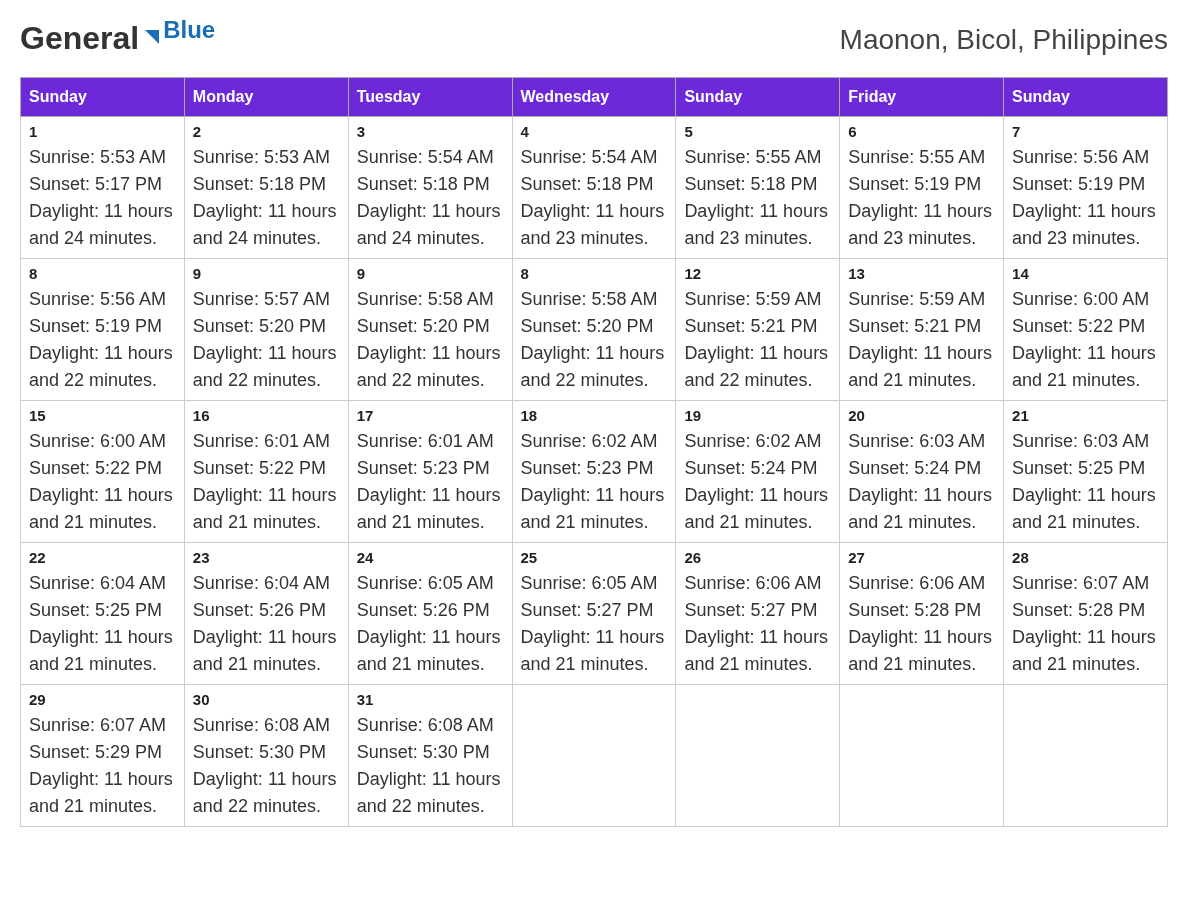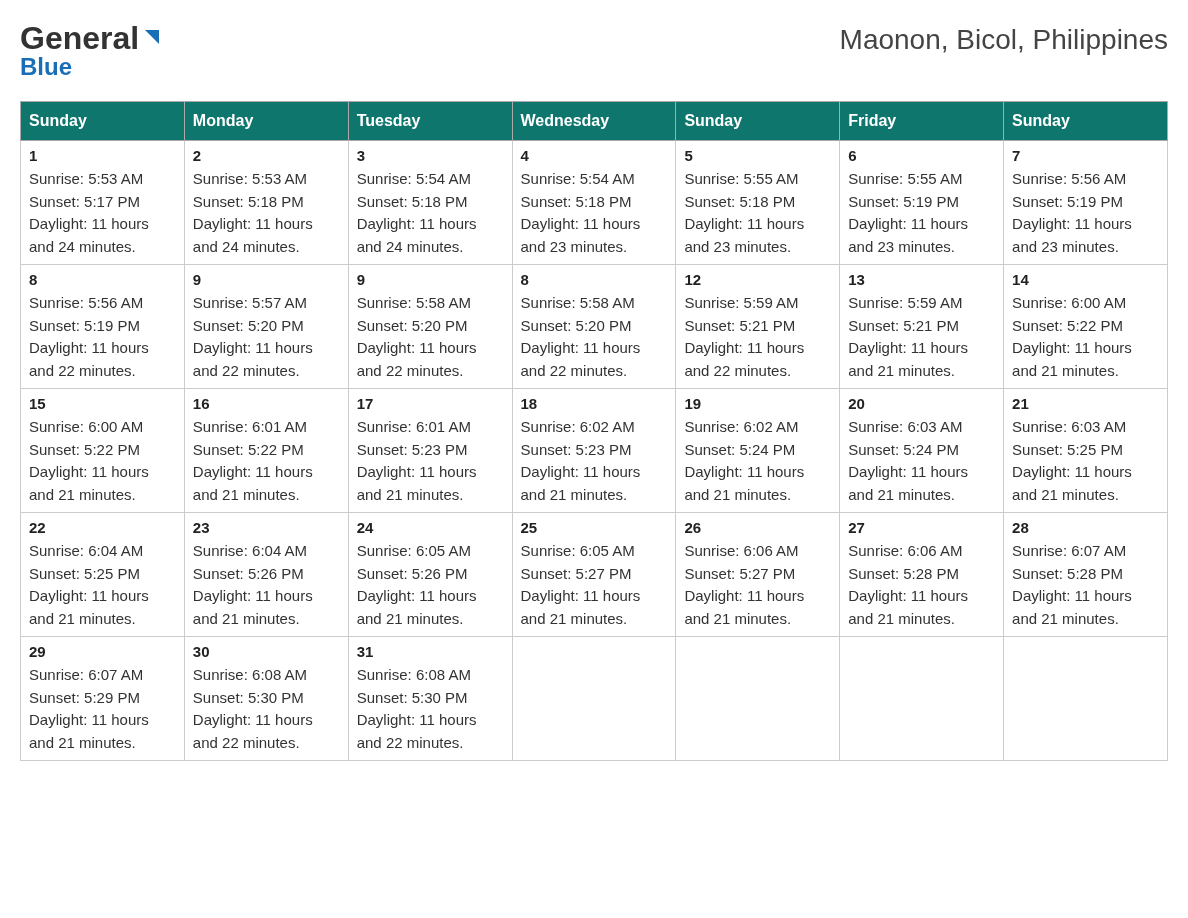--- a/index.html
+++ b/index.html
@@ -11,21 +11,20 @@
       min-height: 918px;
     }
     .header-row {
       display: flex;
       justify-content: space-between;
       align-items: flex-start;
       margin-bottom: 20px;
     }
     .logo {
       display: flex;
-      flex-direction: column;
       align-items: flex-start;
     }
     .title-section {
       text-align: right;
     }
     .month-title {
       font-size: 48px;
       font-weight: bold;
       color: #222;
       line-height: 1.1;
@@ -34,21 +33,21 @@
       font-size: 28px;
       color: #444;
       margin-top: 4px;
     }
     .calendar-table {
       width: 100%;
       border-collapse: collapse;
       border: 1px solid #aaa;
     }
     .calendar-table th {
-      background-color: #0f766e;
+      background-color: #6d28d9;
       color: #fff;
       font-size: 16px;
       font-weight: bold;
       padding: 10px 8px;
       text-align: left;
       border: 1px solid #aaa;
     }
     .calendar-table td {
       border: 1px solid #ccc;
       vertical-align: top;
@@ -56,21 +55,21 @@
       width: 14.28%;
       min-height: 100px;
     }
     .day-number {
       font-size: 15px;
       font-weight: bold;
       color: #222;
       margin-bottom: 4px;
     }
     .day-info {
-      font-size: 15px;
+      font-size: 18px;
       color: #333;
       line-height: 1.5;
     }
     .empty-cell {
       background: #fff;
     }
     tr td:nth-child(1) .day-number,
     tr td:nth-child(7) .day-number {
       
     }

